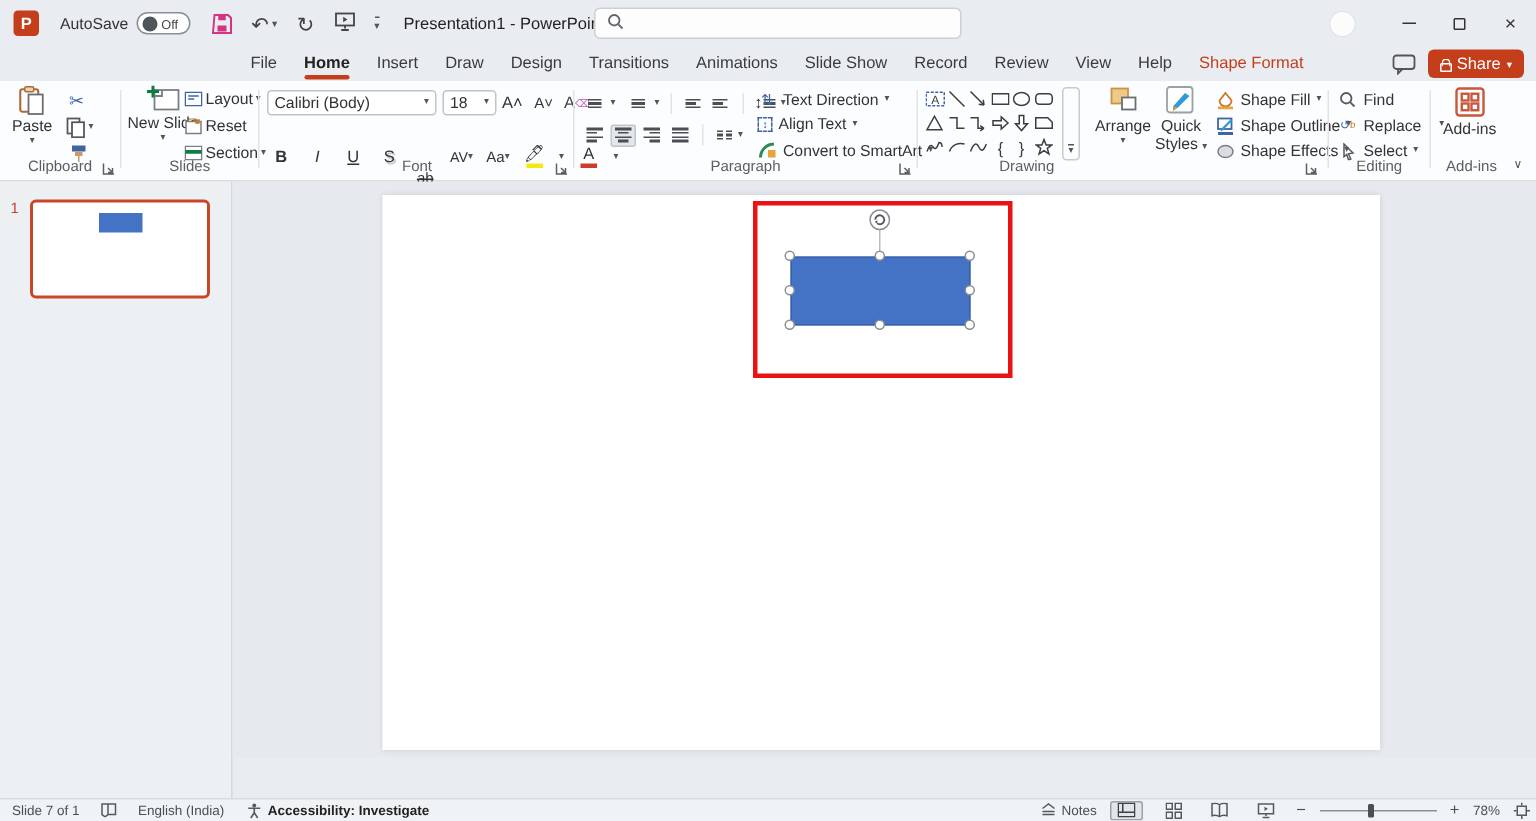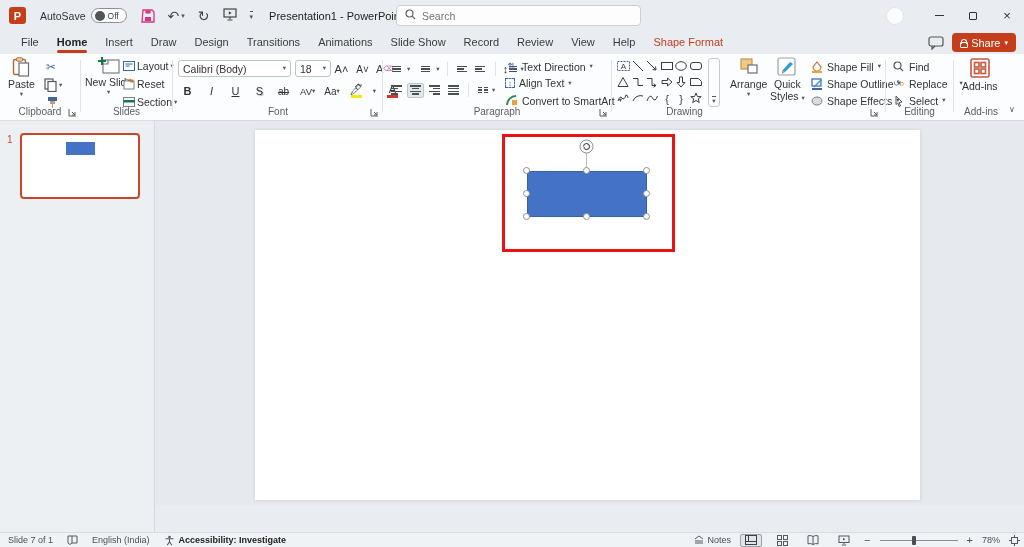--- a/index.html
+++ b/index.html
@@ -21,21 +21,21 @@
   .searchbox { position:absolute; left:396px; top:5px; width:245px; height:21px; background:#FDFDFD; border:1px solid #CBD0D4; border-radius:4px; display:flex; align-items:center; padding:0 8px; gap:6px; color:#5f6368; }
   .searchbox input { border:none; outline:none; background:transparent; font-size:10.5px; color:#444; width:100%; font-family:"Liberation Sans",sans-serif; }
   .win-ctrls { position:absolute; right:0; top:0; height:31px; display:flex; align-items:center; }
   .avatar { width:18px; height:18px; border-radius:50%; background:#FCFCFC; border:1px solid #E2E6E9; margin-right:18px; }
   .wbtn { width:34px; height:31px; display:flex; align-items:center; justify-content:center; color:#333; }
   .min-bar { width:9px; height:1px; background:#333; display:block; }
   .restore-sq { width:8px; height:8px; border:1px solid #333; border-radius:1px; display:block; }
   .close-x { font-size:13px; }
 
   
-  .menubar { position:absolute; left:0; top:31px; width:1024px; height:23px; background:#E9EDF1; display:flex; align-items:center; }
+  .menubar { position:absolute; left:0; top:31px; width:1024px; height:23px; background:#E9EDF1; display:flex; align-items:center;justify-content:center; }
   .tabs { display:flex; align-items:center; padding-left:12px; gap:0; }
   .tab { padding:3px 9px 5px; font-size:11px; color:#3b3b3b; position:relative; white-space:nowrap; cursor:default; }
   .tab.active { font-weight:bold; color:#222; }
   .tab.active::after { content:""; position:absolute; left:9px; right:9px; bottom:0; height:2.5px; background:#C43E1C; border-radius:2px; }
   .tab.contextual { color:#C43E1C; }
   .menubar-right { position:absolute; right:8px; top:2px; display:flex; align-items:center; gap:8px; }
   .comment-btn svg { display:block; }
   .share-btn { background:#C43E1C; color:#fff; border-radius:4px; height:19px; display:flex; align-items:center; gap:4px; padding:0 8px; font-size:11px; }
   .lock-ic { width:7px; height:8px; position:relative; display:inline-block; }
   .lock-ic::before { content:""; position:absolute; left:1px; top:0; width:4px; height:4px; border:1px solid #fff; border-bottom:none; border-radius:3px 3px 0 0; }
@@ -130,21 +130,20 @@
       <span class="ddv" style="border-top:1px solid #555;padding-top:1px;">▾</span>
     </div>
     <div class="doc-title">Presentation1 - PowerPoint</div>
     <div class="searchbox">
       <span>
         <svg width="11" height="11" viewBox="0 0 11 11">
             <circle cx="4.5" cy="4.5" r="3.5" fill="none" stroke="#5f6368" stroke-width="1.2"></circle>
             <path d="M7.2 7.2 L10 10" stroke="#5f6368" stroke-width="1.2"></path>
           </svg>
       </span>
-      <input placeholder="Search" style="">
     </div>
     <div class="win-ctrls">
       <div class="avatar"></div>
       <div class="wbtn">
           <span class="min-bar"></span>
         </div>
       <div class="wbtn">
           <span class="restore-sq"></span>
         </div>
       <div class="wbtn close-x">×</div>
@@ -269,21 +268,21 @@
       <div class="smallrow" style="left:160px;top:7px;gap:6px;">
         <span class="fbtn">A˄</span>
         <span class="fbtn mini">A˅</span>
         <span class="fbtn" style="color:#444;">A<small style="color:#C05BB6;font-size:7px;">⌫</small></span>
       </div>
       <div class="smallrow" style="left:6px;top:29px;gap:9px;">
         <span class="fbtn" style="font-weight:bold;">B</span>
         <span class="fbtn" style="font-style:italic;">I</span>
         <span class="fbtn" style="text-decoration:underline;">U</span>
         <span class="fbtn" style="text-shadow:1px 1px 1px #aaa;">S</span>
-        <span class="fbtn" style="text-decoration:line-through;font-size:10px;">ab</span>
+        <span class="fbtn" style="text-decoration:line-through;font-size:10px;margin-top:28px;">ab</span>
         <span class="fbtn" style="font-size:9.5px;">
             <span>AV</span>
             <span class="ddt">▾</span>
           </span>
         <span class="fbtn" style="font-size:10px;justify-content:center;">
             <span>Aa</span>
             <span class="ddt">▾</span>
           </span>
         <span class="fbtn colorbar">
             <b>🖊</b>

